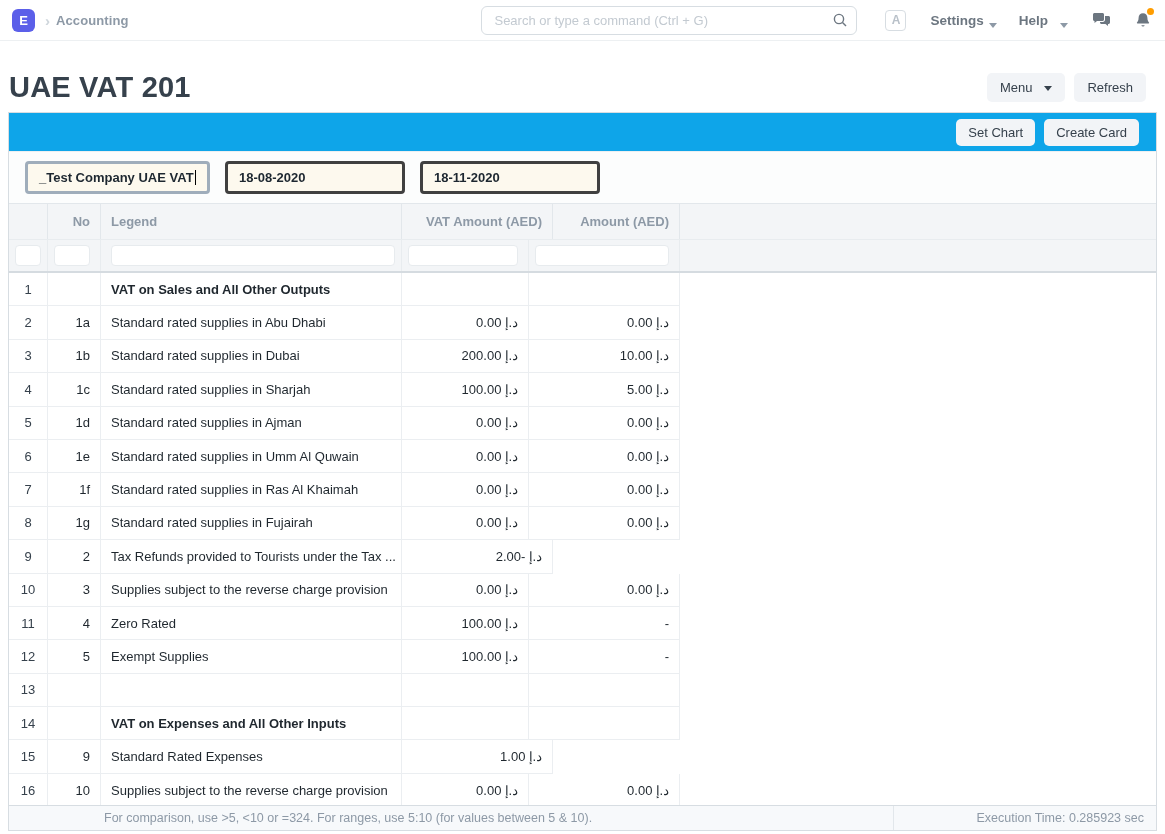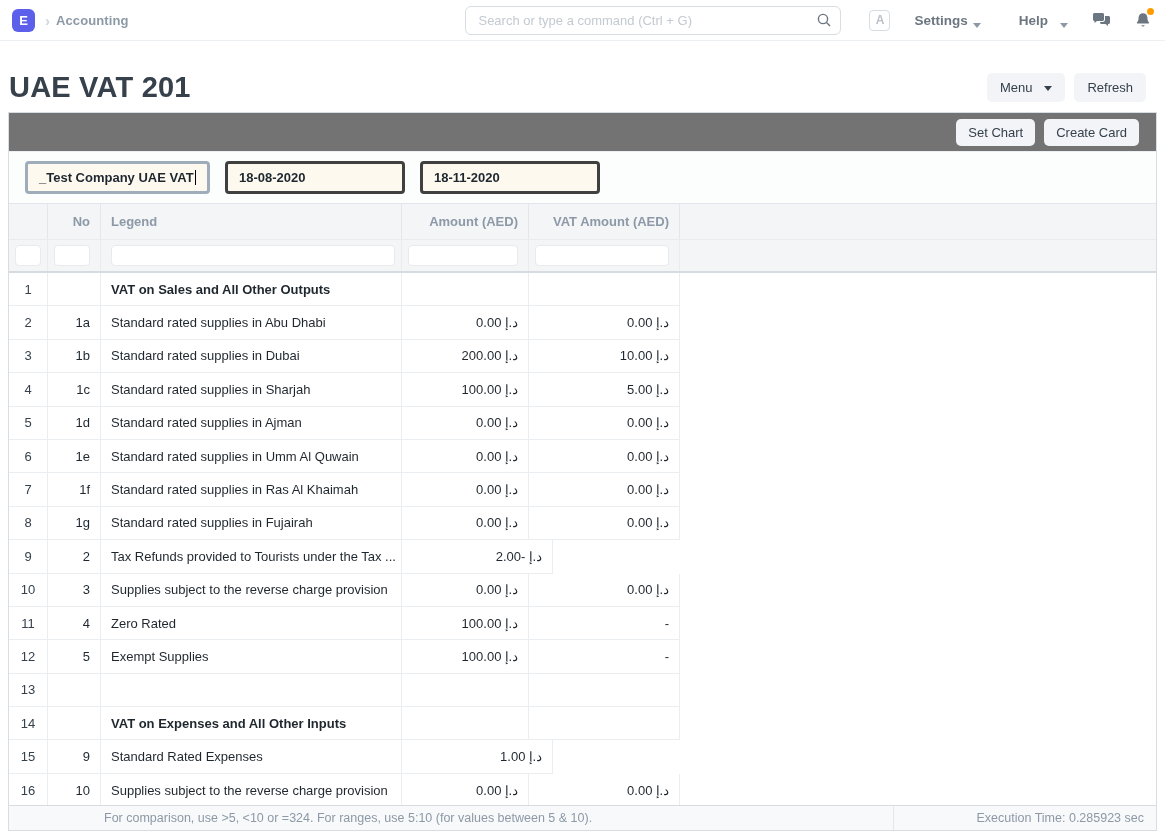--- a/index.html
+++ b/index.html
@@ -20,40 +20,40 @@
     font-family:"Liberation Sans", sans-serif; }
   .searchbox .sinput::placeholder { color:#c3cad1; }
   .search-ic { position:absolute; right:9px; top:6px; }
   .nav-right { display:flex; align-items:center; }
   .avatar { width:21px; height:21px; border:1px solid #d7dde2; border-radius:4px; color:#b9c1c9;
     font-size:12px; font-weight:600; display:flex; align-items:center; justify-content:center; }
   .nav-link { display:flex; align-items:flex-end; gap:5px; color:#6c7680; font-size:13.5px;
     font-weight:700; cursor:pointer; }
   .nav-link .caret { width:0; height:0; border-left:4px solid transparent; border-right:4px solid transparent;
     border-top:5px solid #8d99a6; margin-top:2px; }
-  .ml22 { margin-left:38px;gap:12px; } .ml24 { margin-left:24px; }
+  .ml22 { margin-left:22px;gap:12px; } .ml24 { margin-left:24px; }
   .icon-btn { margin-left:24px; position:relative; display:flex; align-items:center; }
   .notif-dot { position:absolute; top:-4px; right:-3px; width:7px; height:7px; border-radius:50%;
     background:#ff9d00; }
 
   
   .page-head { display:flex; align-items:center; padding:22px 19px 0 9px; height:71px; background:#fff; }
   .page-title { font-size:29px; font-weight:700; color:#36414c; letter-spacing:.2px; }
   .head-actions { margin-left:auto; display:flex; gap:9px; }
   .btn { height:29px; padding:0 13px; background:#f2f4f7; border:none; border-radius:5px;
     font-size:13px; font-weight:500; color:#36414c; display:flex; align-items:center; gap:12px;
     cursor:pointer; font-family:"Liberation Sans", sans-serif; }
   .btn .caret { width:0; height:0; border-left:4px solid transparent; border-right:4px solid transparent;
     border-top:5px solid #36414c; margin-top:1px; }
 
   
   .card { position:absolute; left:8px; right:8px; top:112px; bottom:3px;
     border:1px solid #d7dde2; background:#fff; }
   .actions-row { height:39px; display:flex; align-items:center; justify-content:flex-end;
-    gap:9px; padding-right:17px; border-bottom:1px solid #edf0f2; background:#737373; }
+    gap:9px; padding-right:17px; border-bottom:1px solid #edf0f2; background:#0ea5e9; }
   .btn-sm { height:27px; padding:0 12px; background:#f2f4f7; border:none; border-radius:5px;
     font-size:13px; color:#36414c; cursor:pointer; font-family:"Liberation Sans", sans-serif; }
   .filter-section { height:51px; display:flex; align-items:center; gap:15px; padding-left:16px;
     background:#fcfdfd; }
   .f-input { height:33px; border:3px solid #404040; border-radius:4px; background:#fdf9ee;
     font-size:13px; font-weight:700; color:#1d2730; display:flex; align-items:center;
     padding:0 11px; cursor:text; }
   .f-input.focused { border-color:#9fadbb; }
   .f-company { width:185px; } .f-date { width:180px; }
   .cursor-caret { display:inline-block; width:1px; height:15px; background:#000; margin-left:1px; }
@@ -164,22 +164,22 @@
       </div>
       <div class="f-input f-date">18-08-2020</div>
       <div class="f-input f-date">18-11-2020</div>
     </div>
 
     <div class="dt-band">
       <div class="dt-hrow">
         <div class="hcell c-idx"></div>
         <div class="hcell c-no">No</div>
         <div class="hcell c-leg">Legend</div>
+        <div class="hcell c-vat">VAT Amount (AED)</div>
         <div class="hcell c-amt">Amount (AED)</div>
-        <div class="hcell c-vat">VAT Amount (AED)</div>
       </div>
       <div class="dt-frow">
         <div class="fcell c-idx">
           <input type="text" style="">
           </div>
         <div class="fcell c-no">
           <input type="text" style="">
           </div>
         <div class="fcell c-leg">
           <input type="text" style="">

